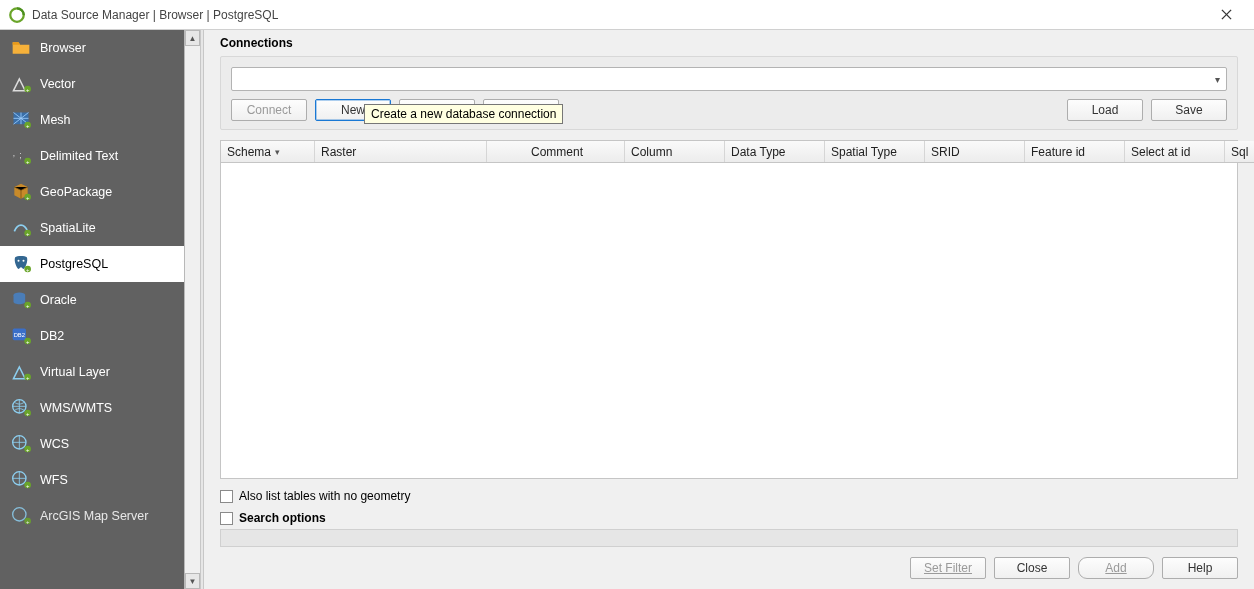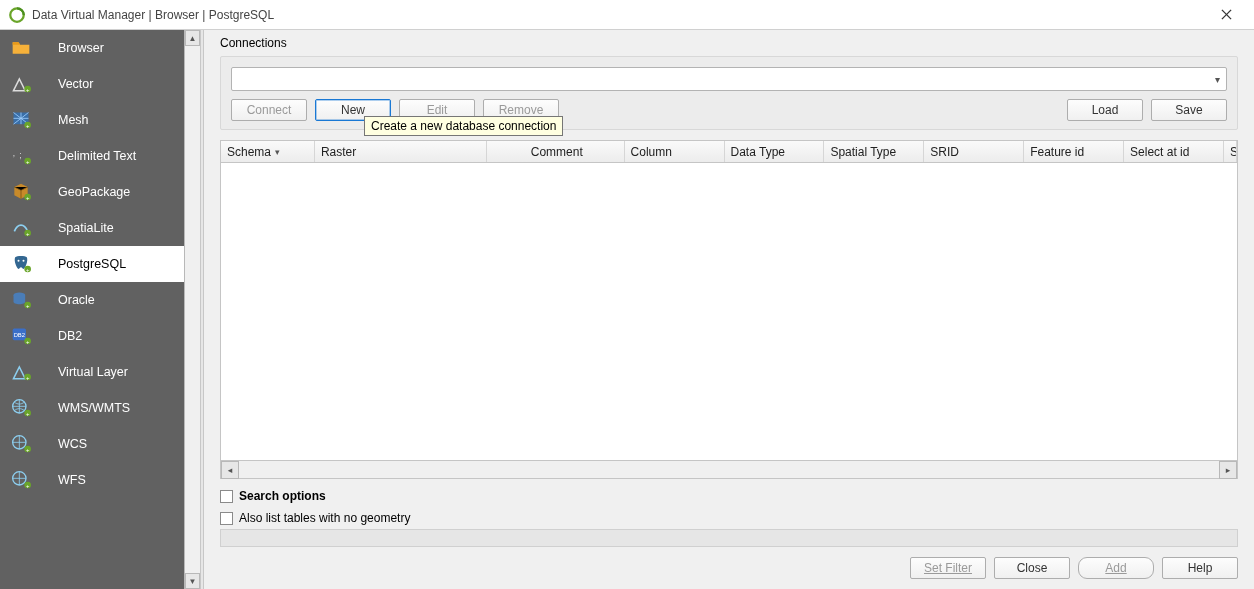--- a/index.html
+++ b/index.html
@@ -51,21 +51,21 @@
     color: #fff;
     display: flex;
     flex-direction: column;
     position: relative;
   }
   .sidebar-item {
     display: flex;
     align-items: center;
     height: 36px;
     padding: 0 10px;
-    gap: 26px;
+    gap: 8px;
     cursor: pointer;
     font-size: 12.5px;
   }
   .sidebar-item.selected {
     background: #fff;
     color: #000;
   }
   .sidebar-item .icon {
     width: 22px; height: 22px;
     display: inline-flex;
@@ -98,21 +98,21 @@
   }
   .content {
     flex: 1;
     background: #f0f0f0;
     display: flex;
     flex-direction: column;
     padding: 6px 16px 10px 16px;
     min-width: 0;
   }
   .section-title {
-    font-weight: normal;
+    font-weight: bold;
     font-size: 12px;
     margin-bottom: 6px;
   }
   .conn-box {
     background: #ececec;
     border: 1px solid #d8d8d8;
     border-radius: 2px;
     padding: 10px 10px 8px 10px;
     margin-bottom: 10px;
   }
@@ -160,21 +160,21 @@
     padding: 2px 6px;
     font-size: 12px;
     color: #000;
     z-index: 50;
     white-space: nowrap;
   }
   
   .table-wrap {
     flex: 1;
     display: flex;
-    flex-direction: column;
+    flex-direction: row;
     border: 1px solid #c5c5c5;
     background: #fff;
     min-height: 0;
     margin-bottom: 2px;
   }
   .thead {
     display: flex;
     background: linear-gradient(#fafafa,#ececec);
     border-bottom: 1px solid #c5c5c5;
     height: 22px;
@@ -253,21 +253,21 @@
 </head>
 <body>
 
 <div class="titlebar">
   <span class="app-icon">
     <svg viewBox="0 0 24 24" width="18" height="18">
       <circle cx="12" cy="12" r="9" fill="none" stroke="#6aa52a" stroke-width="3"></circle>
       <path d="M12 3 A9 9 0 0 1 21 12" fill="none" stroke="#4b8f1f" stroke-width="3"></path>
     </svg>
   </span>
-  <span class="title-text">Data Virtual Manager | Browser | PostgreSQL</span>
+  <span class="title-text">Data Source Manager | Browser | PostgreSQL</span>
   <span class="close-x">
     <svg viewBox="0 0 12 12" width="11" height="11">
       <line x1="1" y1="1" x2="11" y2="11" stroke="#333" stroke-width="1.4"></line>
       <line x1="11" y1="1" x2="1" y2="11" stroke="#333" stroke-width="1.4"></line>
     </svg>
   </span>
 </div>
 
 <div class="main">
 
@@ -420,20 +420,30 @@
         <svg viewBox="0 0 24 24" width="22" height="20">
             <circle cx="10" cy="10" r="8" fill="none" stroke="#8dcff0" stroke-width="1.6"></circle>
             <path d="M2 10h16M10 2v16" stroke="#8dcff0" stroke-width="1" fill="none"></path>
             <circle cx="20" cy="18" r="4" fill="#6aa52a"></circle>
             <text x="20" y="21" font-size="7" text-anchor="middle" fill="#fff">+</text>
           </svg>
       </span>
       <span>WFS</span>
     </div>
 
+    <div class="sidebar-item" style="opacity:.85">
+      <span class="icon">
+        <svg viewBox="0 0 24 24" width="22" height="20">
+            <circle cx="10" cy="10" r="8" fill="none" stroke="#8dcff0" stroke-width="1.6"></circle>
+            <circle cx="20" cy="18" r="4" fill="#6aa52a"></circle>
+            <text x="20" y="21" font-size="7" text-anchor="middle" fill="#fff">+</text>
+          </svg>
+      </span>
+      <span>ArcGIS Map Server</span>
+    </div>
 
     <div class="sb-scrollbar">
       <div class="arrow">▲</div>
       <div class="track"></div>
       <div class="arrow">▼</div>
     </div>
   </div>
 
   <div class="splitter"></div>
 
@@ -449,21 +459,21 @@
         <div class="btn disabled">Connect</div>
         <div class="btn highlight">New</div>
         <div class="btn disabled">Edit</div>
         <div class="btn disabled">Remove</div>
         <div class="spacer"></div>
         <div class="btn">Load</div>
         <div class="btn">Save</div>
       </div>
     </div>
 
-    <div class="tooltip" style="left:160px; top:86px;">Create a new database connection</div>
+    <div class="tooltip" style="left:160px; top:74px;">Create a new database connection</div>
 
     <div class="table-wrap">
       <div class="thead">
         <div class="th c-schema sortable">Schema</div>
         <div class="th c-table">Raster</div>
         <div class="th c-comment">Comment</div>
         <div class="th c-column">Column</div>
         <div class="th c-dtype">Data Type</div>
         <div class="th c-stype">Spatial Type</div>
         <div class="th c-srid">SRID</div>
@@ -472,28 +482,28 @@
         <div class="th c-sql">Sql</div>
       </div>
       <div class="tbody"></div>
       <div class="hscroll">
         <div class="harrow">◂</div>
         <div class="htrack"></div>
         <div class="harrow">▸</div>
       </div>
     </div>
 
+    <div class="checkbox-row">
+      <span class="chk"></span>
+      <span>Also list tables with no geometry</span>
+    </div>
+
     <div class="checkbox-row bold">
       <span class="chk"></span>
       <span>Search options</span>
-    </div>
-
-    <div class="checkbox-row">
-      <span class="chk"></span>
-      <span>Also list tables with no geometry</span>
     </div>
 
     <div class="opts-bar"></div>
 
     <div class="bottom-row">
       <div class="btn disabled" style="text-decoration:underline;margin-left:45px;">Set Filter</div>
       <div class="btn">Close</div>
       <div class="btn disabled" style="text-decoration:underline;border-radius:9px;">Add</div>
       <div class="btn">Help</div>
     </div>

